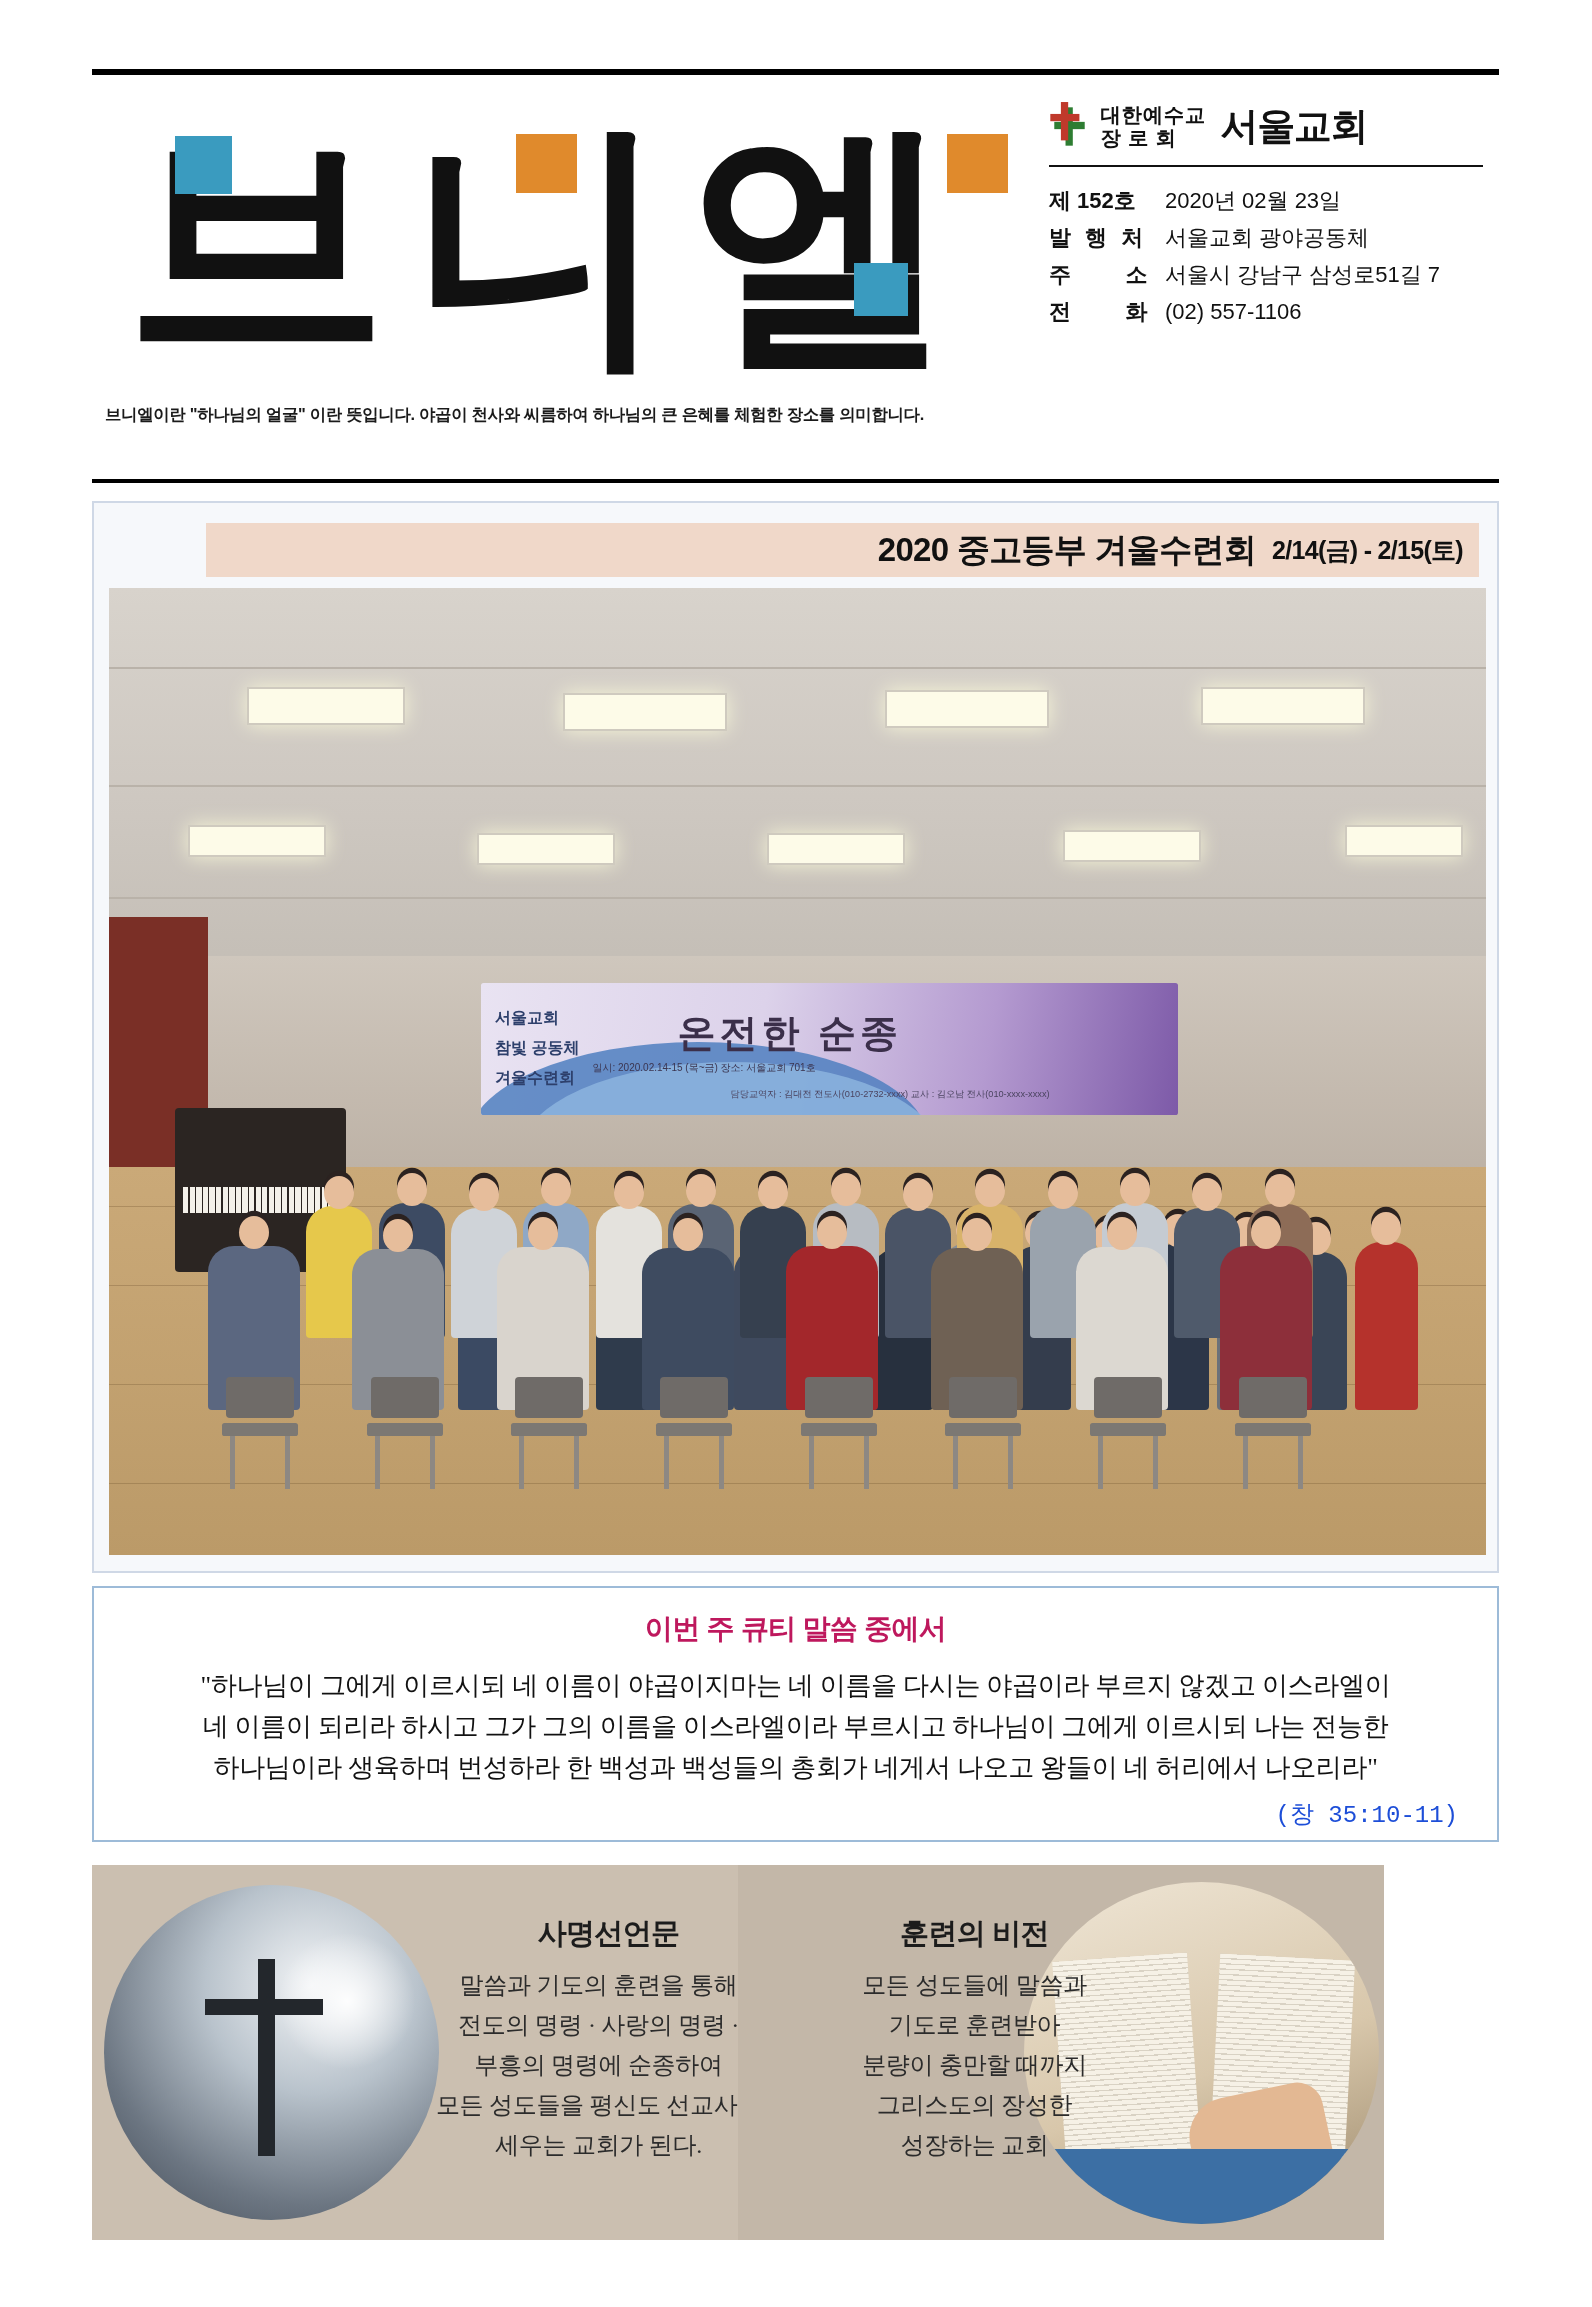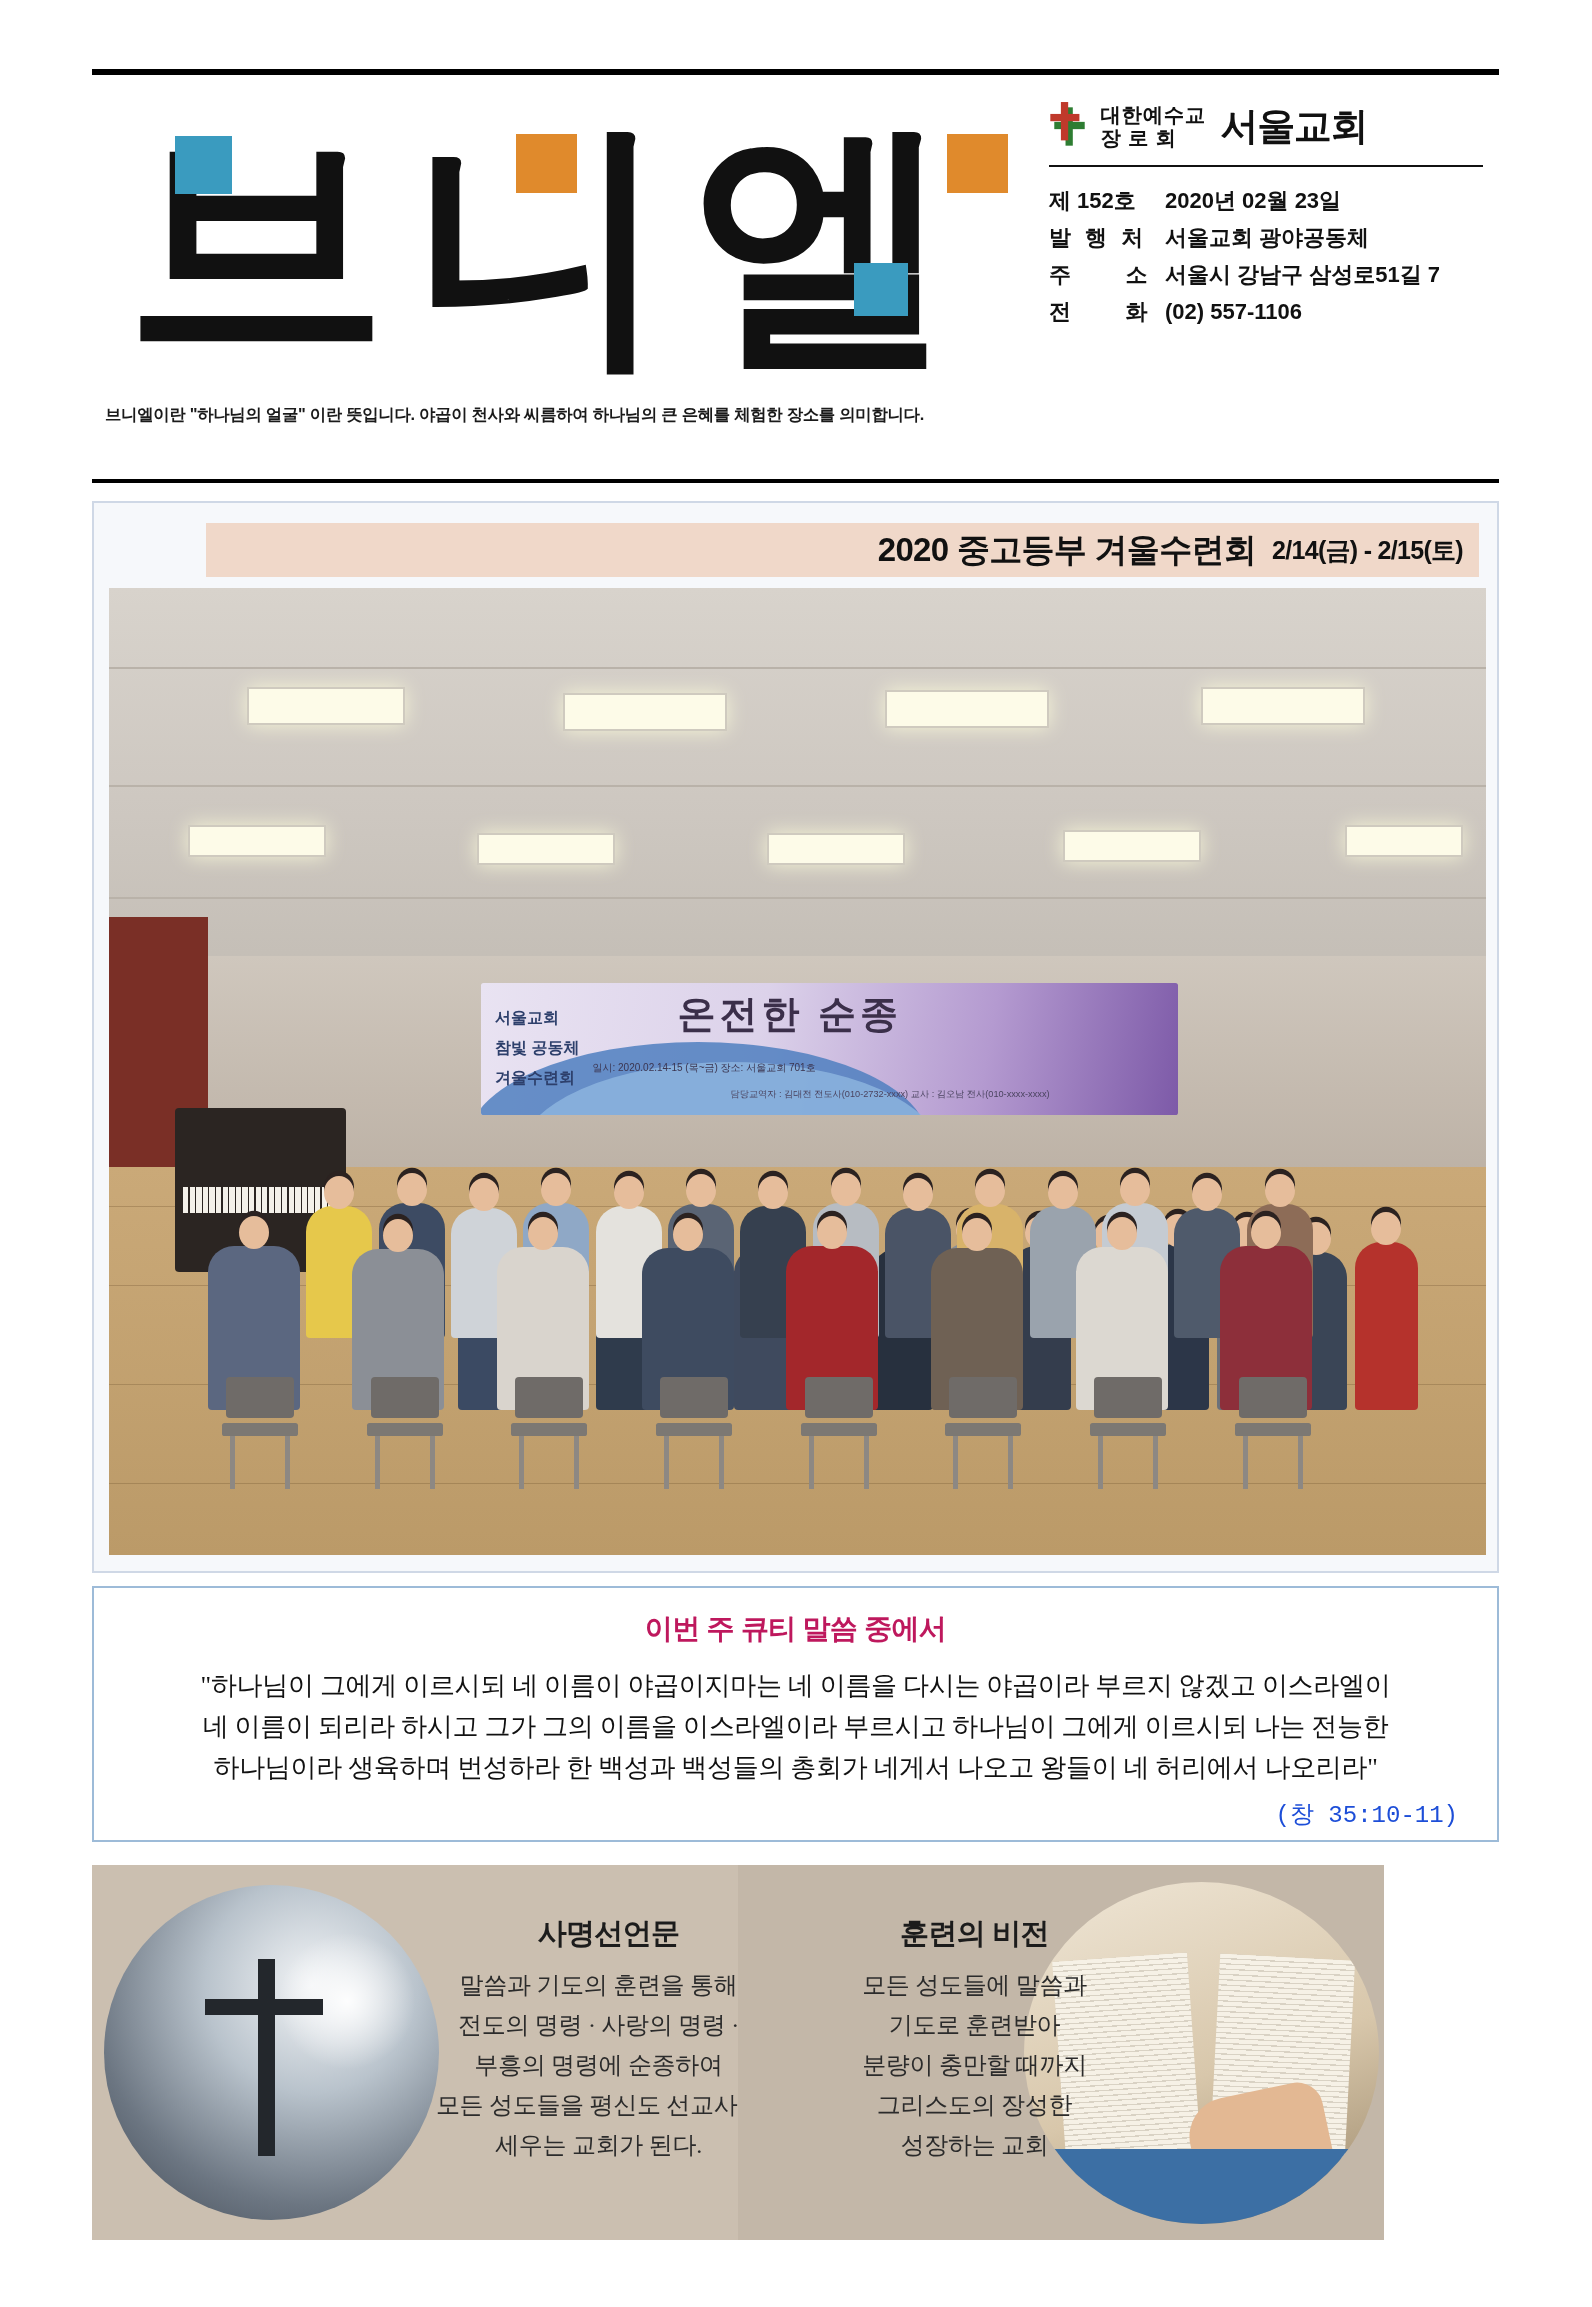--- a/index.html
+++ b/index.html
@@ -114,21 +114,21 @@
     line-height: 37px;
     color: #111;
   }
   .church-meta .row { display: flex; }
   .church-meta .k {
     width: 116px;
     font-weight: 700;
     letter-spacing: 4px;
     white-space: pre;
   }
-  .church-meta .v { font-weight: 700; text-align: right; }
+  .church-meta .v { font-weight: 400; text-align: right; }
 
   
   .photo-block {
     position: absolute;
     left: 92px; top: 501px;
     width: 1407px; height: 1072px;
     border: 2px solid #cfd8e6;
     background: #f6f8fb;
   }
   .event-bar {
@@ -197,21 +197,21 @@
     border-radius: 50% 50% 0 0 / 100% 100% 0 0;
     opacity: .85;
   }
   .banner-wave2 {
     position: absolute; left: 39px; bottom: -39px; width: 421px; height: 92px;
     background: #8fb6e0;
     border-radius: 50% 50% 0 0 / 100% 100% 0 0;
     opacity: .8;
   }
   .banner-text-main {
-    position: absolute; left: 197px; top: 6px;
+    position: absolute; left: 197px; top: 25px;
     font-size: 38px; font-weight: 700; color: #3b2f4a;
     letter-spacing: 4px;
   }
   .banner-text-sub {
     position: absolute; left: 112px; top: 78px;
     font-size: 10px; color: #3b3550;
   }
   .banner-text-tiny {
     position: absolute; left: 217px; top: 105px;
     font-size: 9.2px; color: #4b4460; margin-left: 33px;

